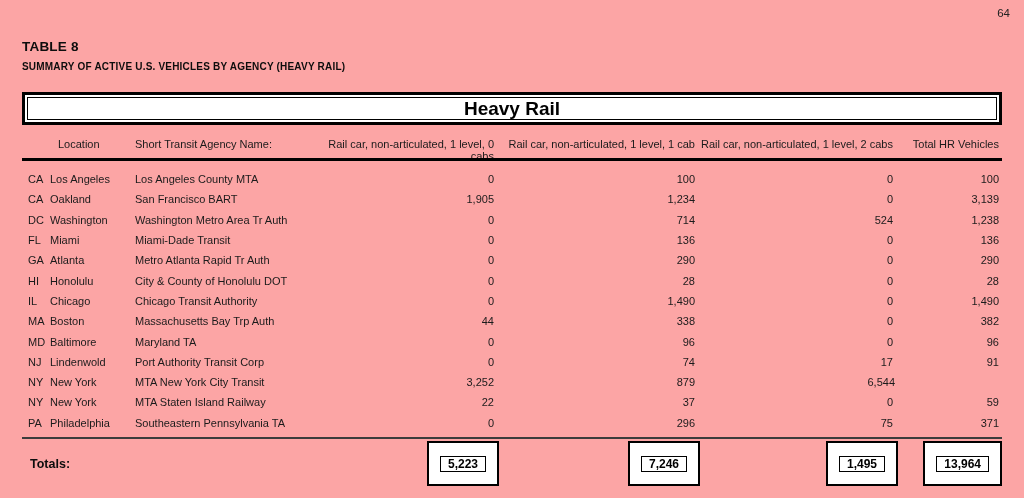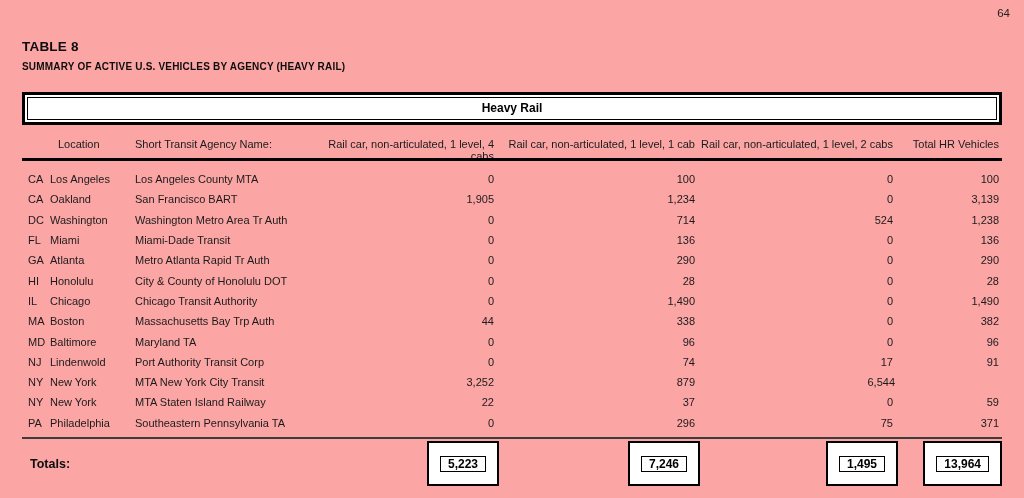--- a/index.html
+++ b/index.html
@@ -7,21 +7,21 @@
   .page {
     position:relative; width:1024px; height:498px; background:#fca5a5;
     font-family:"Liberation Sans","DejaVu Sans",sans-serif; color:#1b1b1b; overflow:hidden;
   }
   .page-number { position:absolute; top:7px; right:14px; font-size:11.5px; color:#222; }
   .titles { position:absolute; left:22px; top:27px;margin-top:12px; }
   .table-label { font-size:13.5px; font-weight:bold; color:#0d0d0d; letter-spacing:.2px; }
   .page-title { margin-top:7px; font-size:10px; font-weight:bold; color:#0d0d0d; letter-spacing:.2px; }
 
   .banner { position:absolute; left:22px; right:22px; top:92px; border:3px solid #000; padding:2px; background:#fff; }
-  .banner-inner { border:1px solid #000; text-align:center; font-weight:bold; font-size:12px; line-height:21px; color:#000; }
+  .banner-inner { border:1px solid #000; text-align:center; font-weight:bold; font-size:19px; line-height:21px; color:#000; }
 
   .colheads {
     position:absolute; left:22px; right:22px; top:138px;
     display:grid; grid-template-columns:113px 185px 179px 201px 198px 104px;
     font-size:11px; color:#1b1b1b;
   }
   .colheads .loc { padding-left:6px;margin-left:30px; }
   .num  { text-align:right; }
   .p5   { padding-right:5px; }
   .p3   { padding-right:3px; }
@@ -60,21 +60,21 @@
     <div class="page-title">SUMMARY OF ACTIVE U.S. VEHICLES BY AGENCY (HEAVY RAIL)</div>
   </div>
 
   <div class="banner">
     <div class="banner-inner">Heavy Rail</div>
   </div>
 
   <div class="colheads">
     <div class="loc">Location</div>
     <div>Short Transit Agency Name:</div>
-    <div class="num p5">Rail car, non-articulated, 1 level, 4 cabs</div>
+    <div class="num p5">Rail car, non-articulated, 1 level, 0 cabs</div>
     <div class="num p5">Rail car, non-articulated, 1 level, 1 cab</div>
     <div class="num p5">Rail car, non-articulated, 1 level, 2 cabs</div>
     <div class="num p3">Total HR Vehicles</div>
   </div>
 
   <div class="header-rule"></div>
 
   <div class="tbody">
     <div class="trow">
       <div class="state">CA</div>

